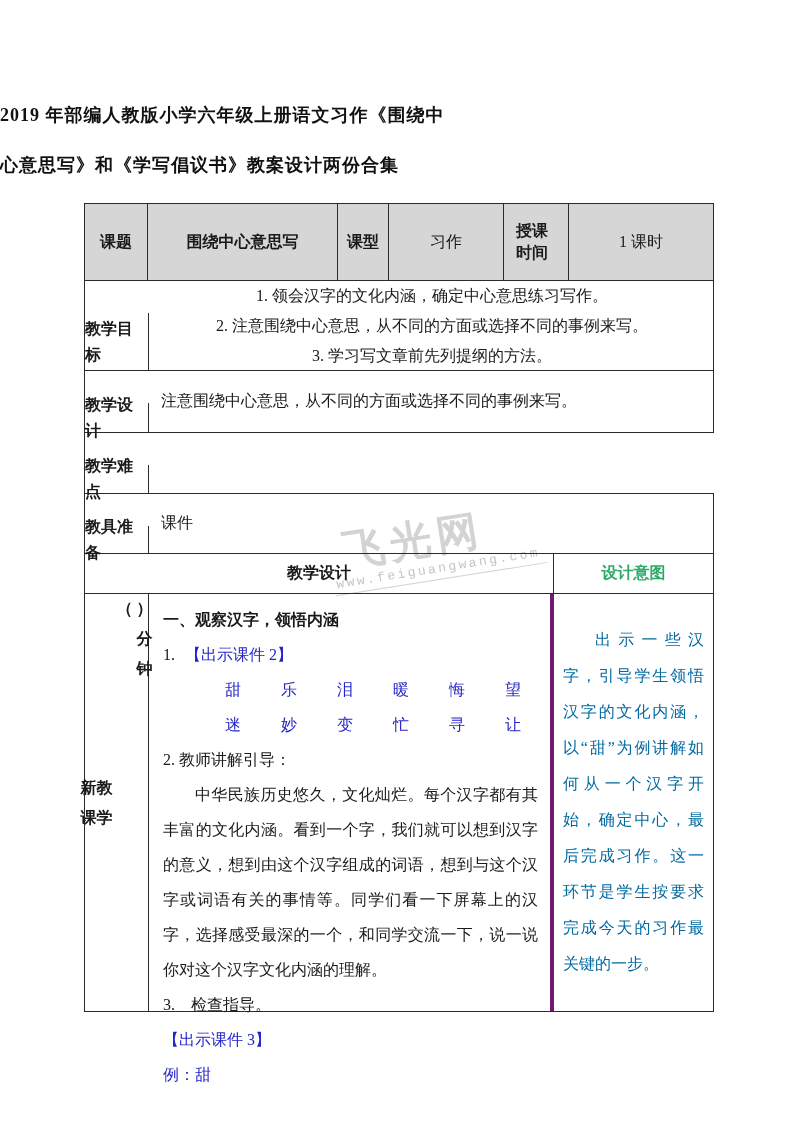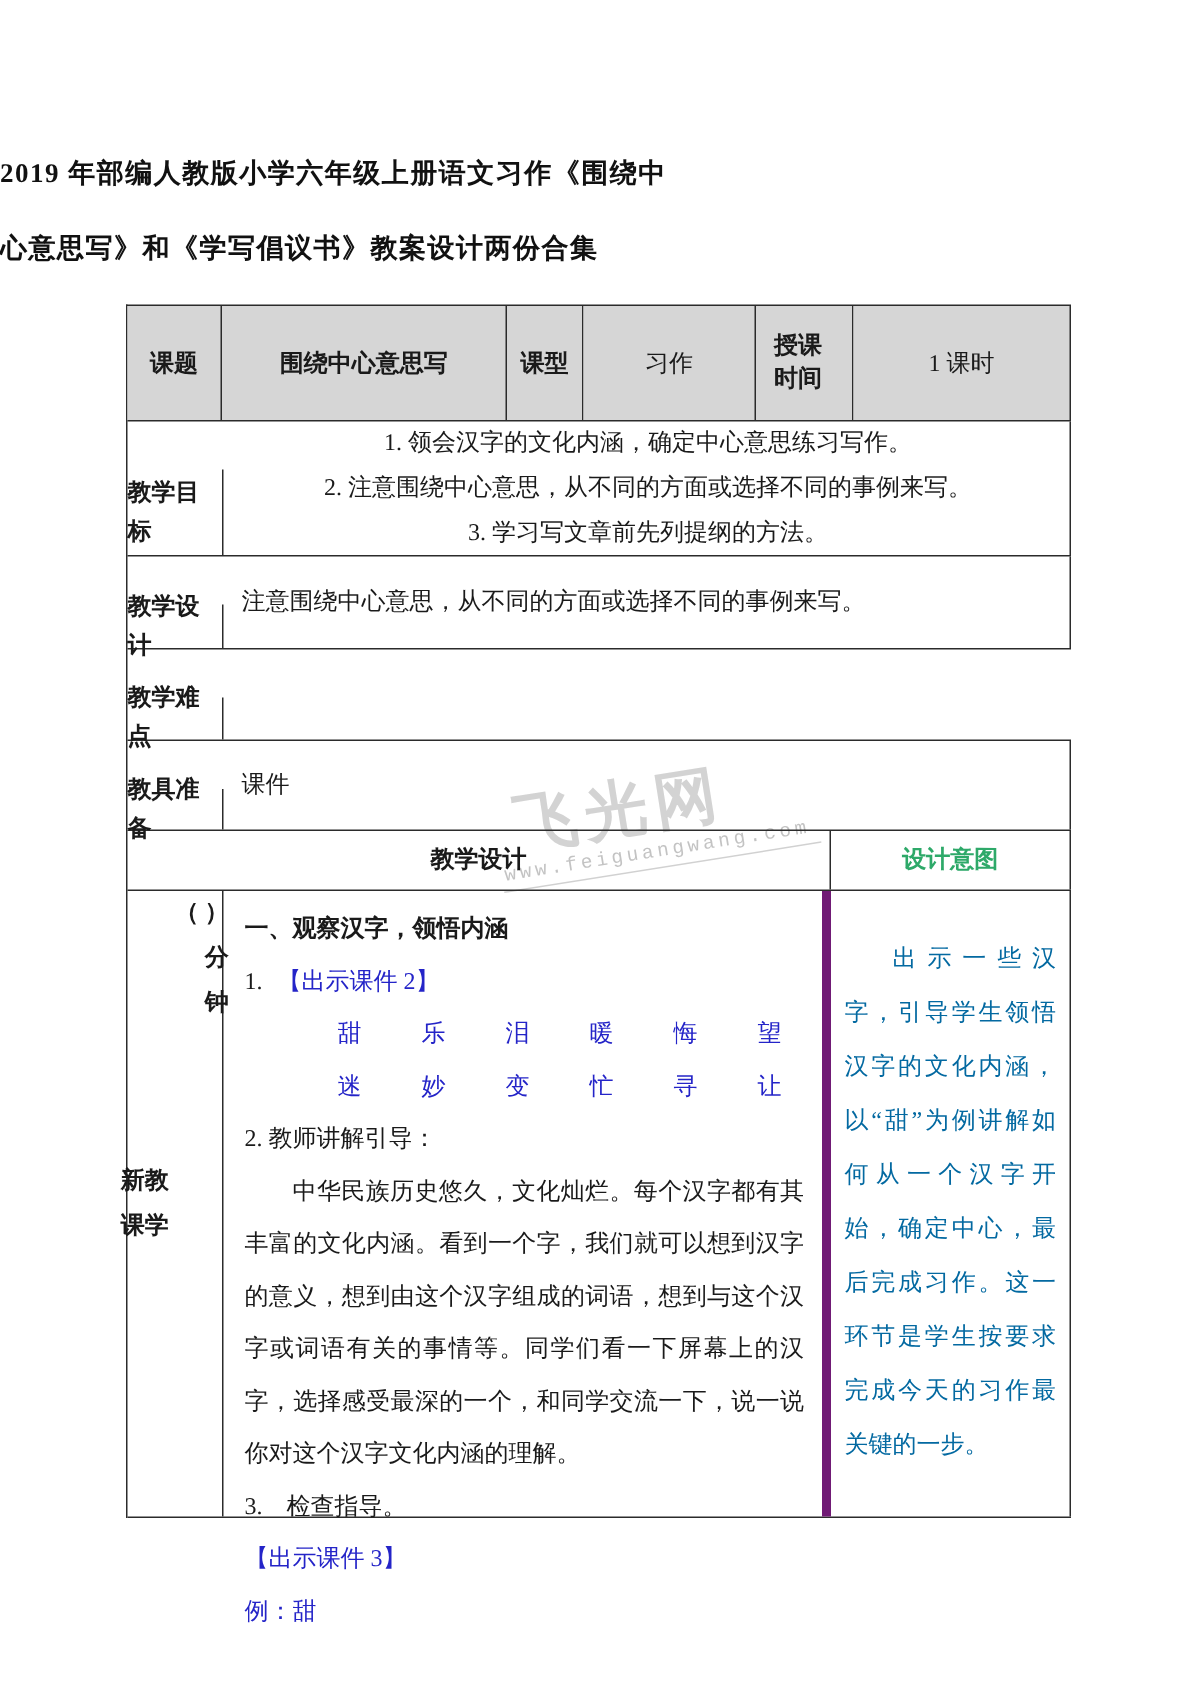--- a/index.html
+++ b/index.html
@@ -64,21 +64,21 @@
   .r-main{height:418px;}
   .stage-col{width:64px;font-weight:bold;flex-direction:row;justify-content:center;align-items:center;line-height:30px;}
   .stage-col .paren{align-self:flex-start;padding-left:4px;}
   .main-col{
     width:405px;display:block;padding:8px 12px 0 14px;line-height:35px;
   }
   .intent-col{
     width:160px;display:block;padding:28px 9px 0 9px;line-height:36px;
     color:#0369a1;text-align:justify;text-indent:2em;border-right:none;
   }
-  .r-main .main-col{border-right:6px solid #701a75;}
+  .r-main .main-col{border-right:4px solid #701a75;}
   .r-main .t-cell:last-child{border-right:1px solid #2b2b2b;}
   .section-title{font-weight:bold;}
   .blue{color:#2424C8;}
   .char-line{color:#2424C8;padding-left:62px;letter-spacing:12px;}
   .lecture{ text-align:justify;text-indent:2em;}
   .num{margin-right:10px;}
 </style>
 </head>
 <body>
 

